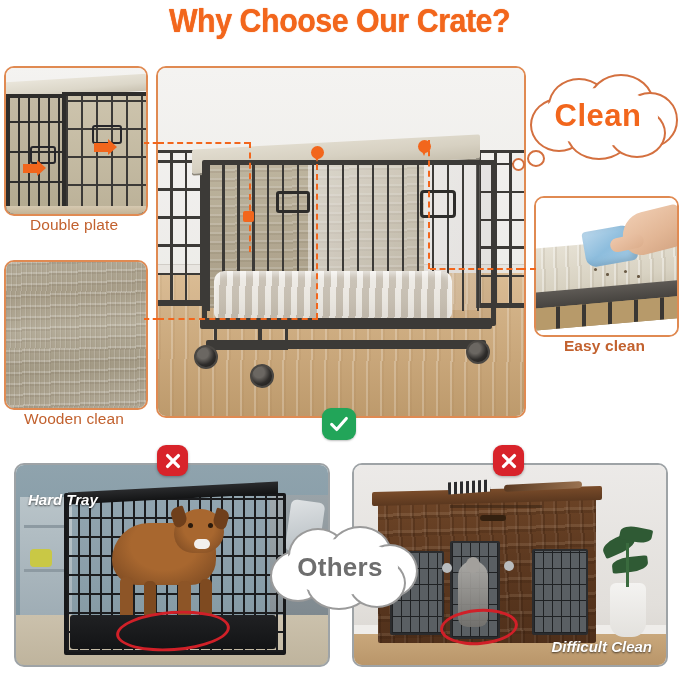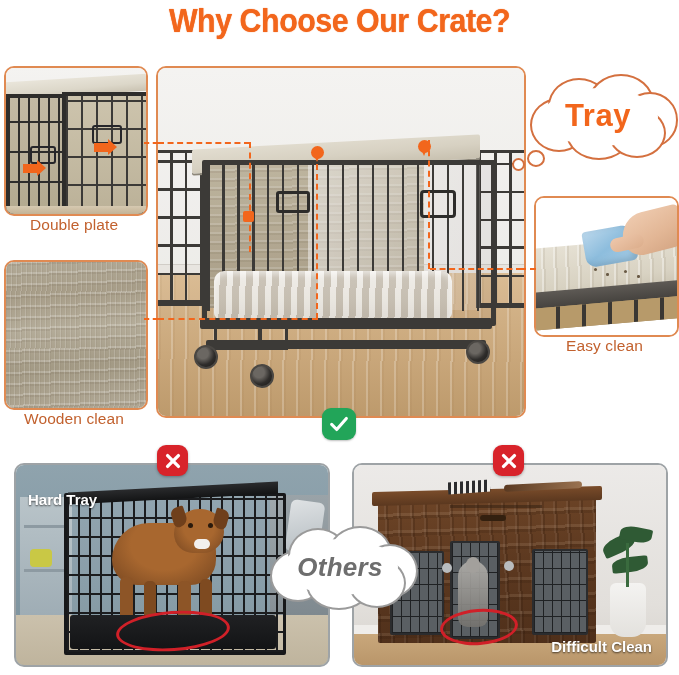--- a/index.html
+++ b/index.html
@@ -74,36 +74,36 @@
        border-left:3px solid transparent;border-right:3px solid transparent;
        border-top:7px solid #F2661C;}
   .pin-sq{position:absolute;width:11px;height:11px;background:#F2661C;border-radius:2px;}
   .dash-h{position:absolute;height:0;border-top:2px dashed #F2661C;}
   .dash-v{position:absolute;width:0;border-left:2px dashed #F2661C;}
 
   
   .bubble{position:absolute;display:flex;align-items:center;justify-content:center;}
   .bubble .txt{position:relative;z-index:3;font-weight:bold;}
   .ours .txt{color:#F2661C;font-size:31px;letter-spacing:.5px;}
-  .others .txt{color:#6E6E6E;font-size:26px;letter-spacing:.3px;font-style:italic;}
+  .others .txt{color:#6E6E6E;font-size:26px;letter-spacing:.3px;}
   .lobe{position:absolute;border-radius:50%;}
   .ours .lobe{background:#fff;border:2px solid #D4703F;}
   .others .lobe{background:#fff;border:2px solid #9A9A9A;}
   .lobe.inner{border:none;background:#fff;z-index:2;}
   .minib{position:absolute;border-radius:50%;background:#fff;}
 
   
   .badge{position:absolute;border-radius:9px;display:flex;
          align-items:center;justify-content:center;}
   .badge.ok{background:#22A559;box-shadow:0 1px 2px rgba(0,0,0,.25);}
   .badge.no{background:#D8232A;box-shadow:0 1px 3px rgba(0,0,0,.3);}
 
   
   .wlabel{position:absolute;color:#fff;font-size:15px;font-weight:bold;
-          text-shadow:0 1px 2px rgba(0,0,0,.65);white-space:nowrap;}
+          text-shadow:0 1px 2px rgba(0,0,0,.65);white-space:nowrap;font-style:italic;}
   .ellipse{position:absolute;border:3px solid #D02028;border-radius:50%;
            transform:rotate(-4deg);}
 
   
   .bl-wall{background:linear-gradient(180deg,#8fa3ad 0%,#8298a4 60%,#7b9099 100%);}
   .bl-rug{position:absolute;background:linear-gradient(180deg,#cbc1ac 0%,#bfb49d 100%);}
   .wirecrate{position:absolute;border:3px solid #17181a;border-radius:2px;
       background:rgba(255,255,255,.06);}
   .wire-v{position:absolute;inset:0;
       background:repeating-linear-gradient(90deg,#1b1c1e 0 1.6px,rgba(0,0,0,0) 1.6px 11px);}
@@ -209,21 +209,21 @@
       <div style="position:absolute;left:74px;top:38px;width:34px;height:14px;
            background:linear-gradient(160deg,#eec7ab,#dcae8c);border-radius:10px;
            transform:rotate(-12deg);"></div>
 
       <div style="position:absolute;left:58px;top:70px;width:3px;height:3px;background:#6a5b46;border-radius:50%;"></div>
       <div style="position:absolute;left:70px;top:75px;width:2.5px;height:2.5px;background:#6a5b46;border-radius:50%;"></div>
       <div style="position:absolute;left:88px;top:72px;width:3px;height:3px;background:#6a5b46;border-radius:50%;"></div>
       <div style="position:absolute;left:101px;top:77px;width:2.5px;height:2.5px;background:#6a5b46;border-radius:50%;"></div>
     </div>
   </div>
-  <div class="caption" style="left:534px;top:337px;width:141px;">Easy clean</div>
+  <div class="caption" style="left:534px;top:337px;width:141px;font-weight:bold;">Easy clean</div>
 
   <div class="panel orange" style="left:156px;top:66px;width:366px;height:348px;">
     <div class="ph wall">
 
       <div style="position:absolute;left:0;top:196px;width:100%;height:9px;
            background:#e7e4df;border-top:1px solid #cfcbc4;"></div>
 
       <div class="floor" style="position:absolute;left:0;top:205px;width:100%;height:143px;"></div>
 
       <div style="position:absolute;left:-6px;top:82px;width:52px;height:150px;
@@ -290,21 +290,21 @@
   <div class="dash-v" style="left:428px;top:140px;height:129px;"></div>
 
   <div class="bubble ours" style="left:518px;top:72px;width:160px;height:88px;">
     <div class="lobe" style="left:12px;top:26px;width:54px;height:50px;"></div>
     <div class="lobe" style="left:30px;top:6px;width:58px;height:52px;"></div>
     <div class="lobe" style="left:70px;top:2px;width:62px;height:54px;"></div>
     <div class="lobe" style="left:104px;top:20px;width:52px;height:52px;"></div>
     <div class="lobe" style="left:48px;top:34px;width:62px;height:50px;"></div>
     <div class="lobe" style="left:90px;top:36px;width:54px;height:46px;"></div>
     <div class="lobe inner" style="left:24px;top:16px;width:116px;height:58px;"></div>
-    <div class="txt">Tray</div>
+    <div class="txt">Clean</div>
   </div>
   <div class="minib" style="left:527px;top:150px;width:14px;height:13px;border:2px solid #D4703F;"></div>
   <div class="minib" style="left:512px;top:158px;width:9px;height:9px;border:2px solid #D4703F;"></div>
 
   <div class="badge ok" style="left:322px;top:408px;width:34px;height:32px;">
     <svg width="22" height="22" viewBox="0 0 24 24">
       <path d="M4 12.5 L9.5 18 L20 6" fill="none" stroke="#ffffff" stroke-width="3.4" stroke-linecap="round" stroke-linejoin="round"></path>
     </svg>
   </div>
 

